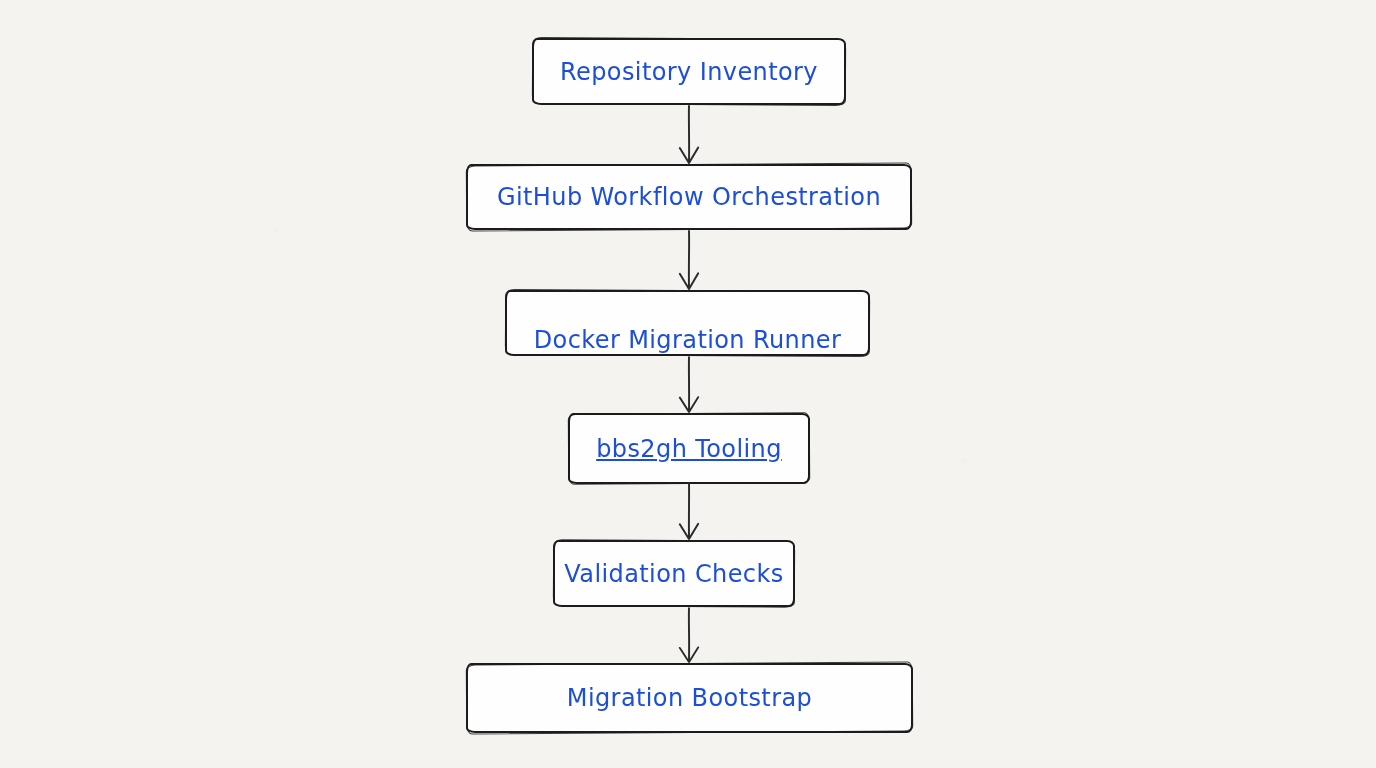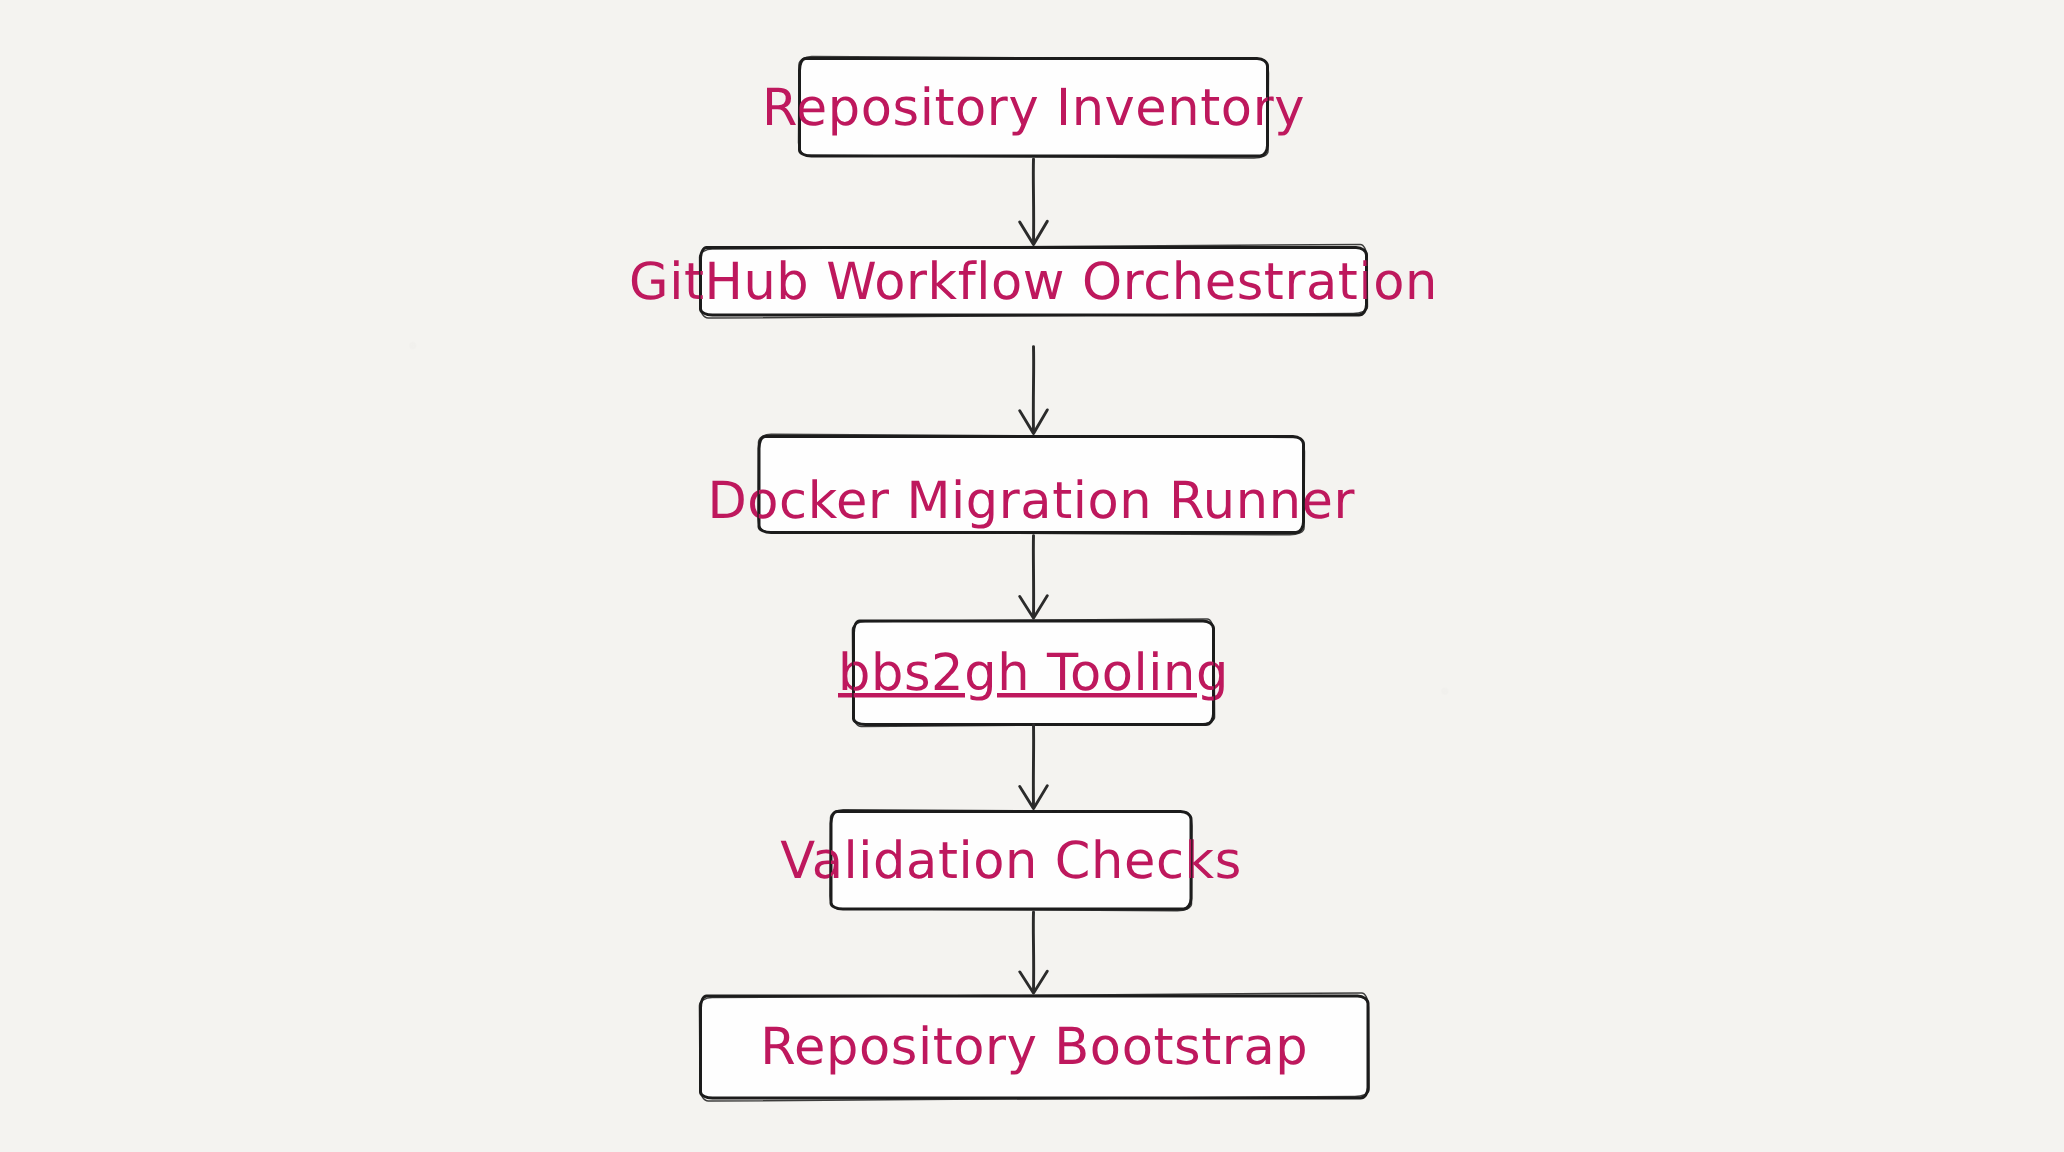--- a/index.html
+++ b/index.html
@@ -25,39 +25,39 @@
   }
   .node {
     position: absolute;
     background: #fefefe;
     border: 2.2px solid #1c1c1c;
     border-radius: 5px 8px 6px 9px / 9px 6px 8px 5px;
     display: flex;
     align-items: center;
     justify-content: center;
     box-sizing: border-box;
-    color: #be185d;
-    font-size: 34px;
+    color: #1d4ed8;
+    font-size: 24px;
     letter-spacing: 0.4px;
     white-space: nowrap;
   }
   
   .node::before {
     content: "";
     position: absolute;
     inset: -2px;
     border: 1.6px solid rgba(28,28,28,0.85);
     border-radius: 9px 5px 10px 6px / 6px 10px 5px 9px;
     transform: rotate(0.35deg);
     pointer-events: none;
   }
   .node:nth-of-type(even)::before { transform: rotate(-0.4deg); }
 
   .n1 { left: 532px; top:  38px; width: 314px; height: 67px; }
-  .n2 { left: 466px; top: 164px; width: 446px; height: 47px; justify-content: center; }
+  .n2 { left: 466px; top: 164px; width: 446px; height: 66px; justify-content: center; }
   .n3 { left: 505px; top: 290px; width: 365px; height: 66px; align-items: flex-end; }
   .n4 { left: 568px; top: 413px; width: 242px; height: 71px; text-decoration: underline; }
   .n5 { left: 553px; top: 540px; width: 242px; height: 67px; }
   .n6 { left: 466px; top: 663px; width: 447px; height: 70px; }
 
   .arrow {
     position: absolute;
     left: 676px;
     width: 26px;
     overflow: visible;
@@ -120,16 +120,16 @@
   <div class="node n5">
     <span>Validation Checks</span>
   </div>
 
   <svg class="arrow a5" viewBox="0 0 24 58" preserveAspectRatio="none" aria-hidden="true">
     <path d="M12,0 C11.6,14 12.4,29 12,56"></path>
     <path d="M3.5,42 L12,57 L20.5,41.5"></path>
   </svg>
 
   <div class="node n6">
-    <span>Repository Bootstrap</span>
+    <span>Migration Bootstrap</span>
   </div>
 
 </div>
 
 </body></html>

